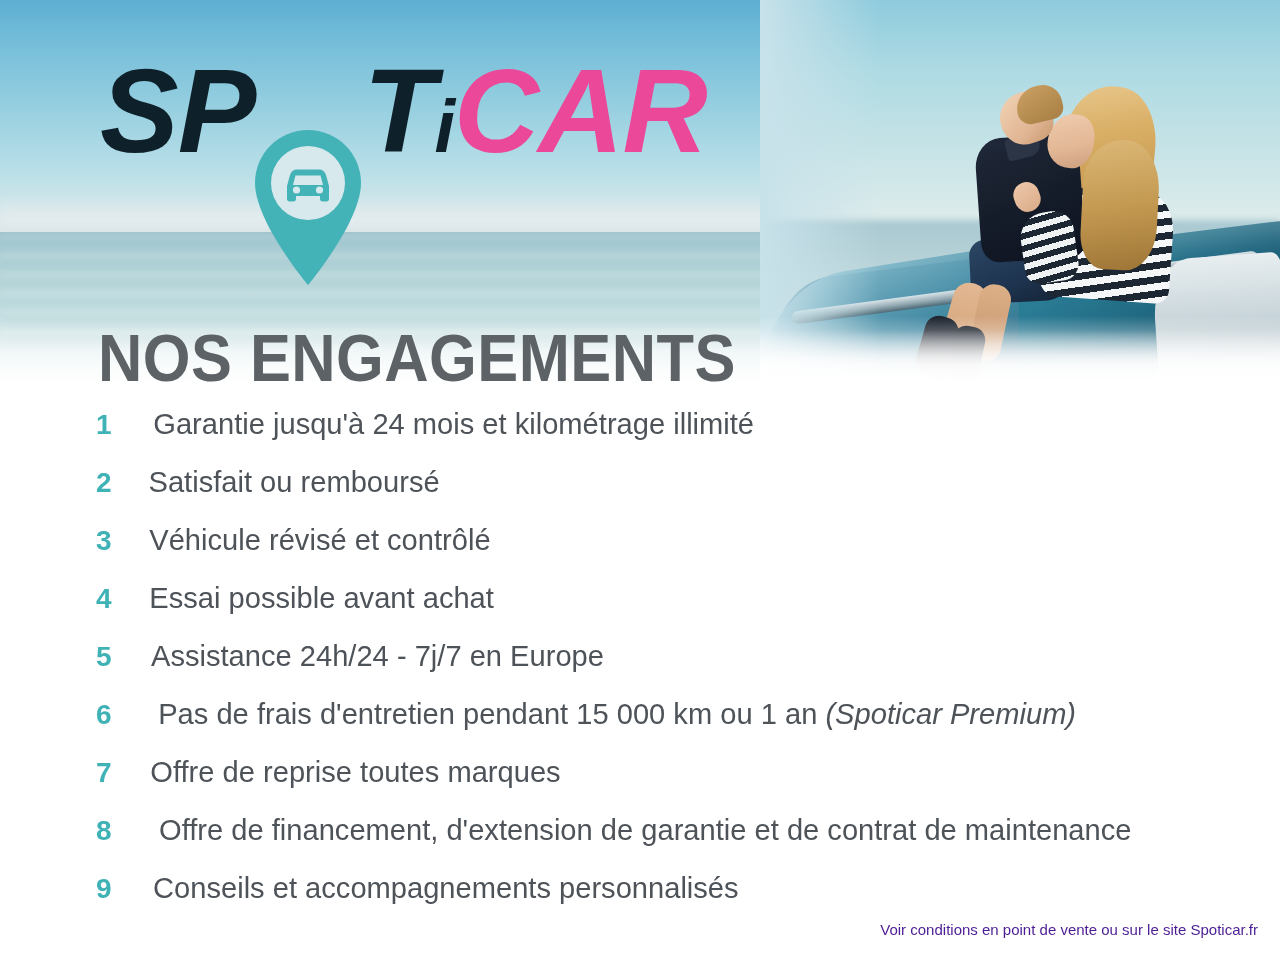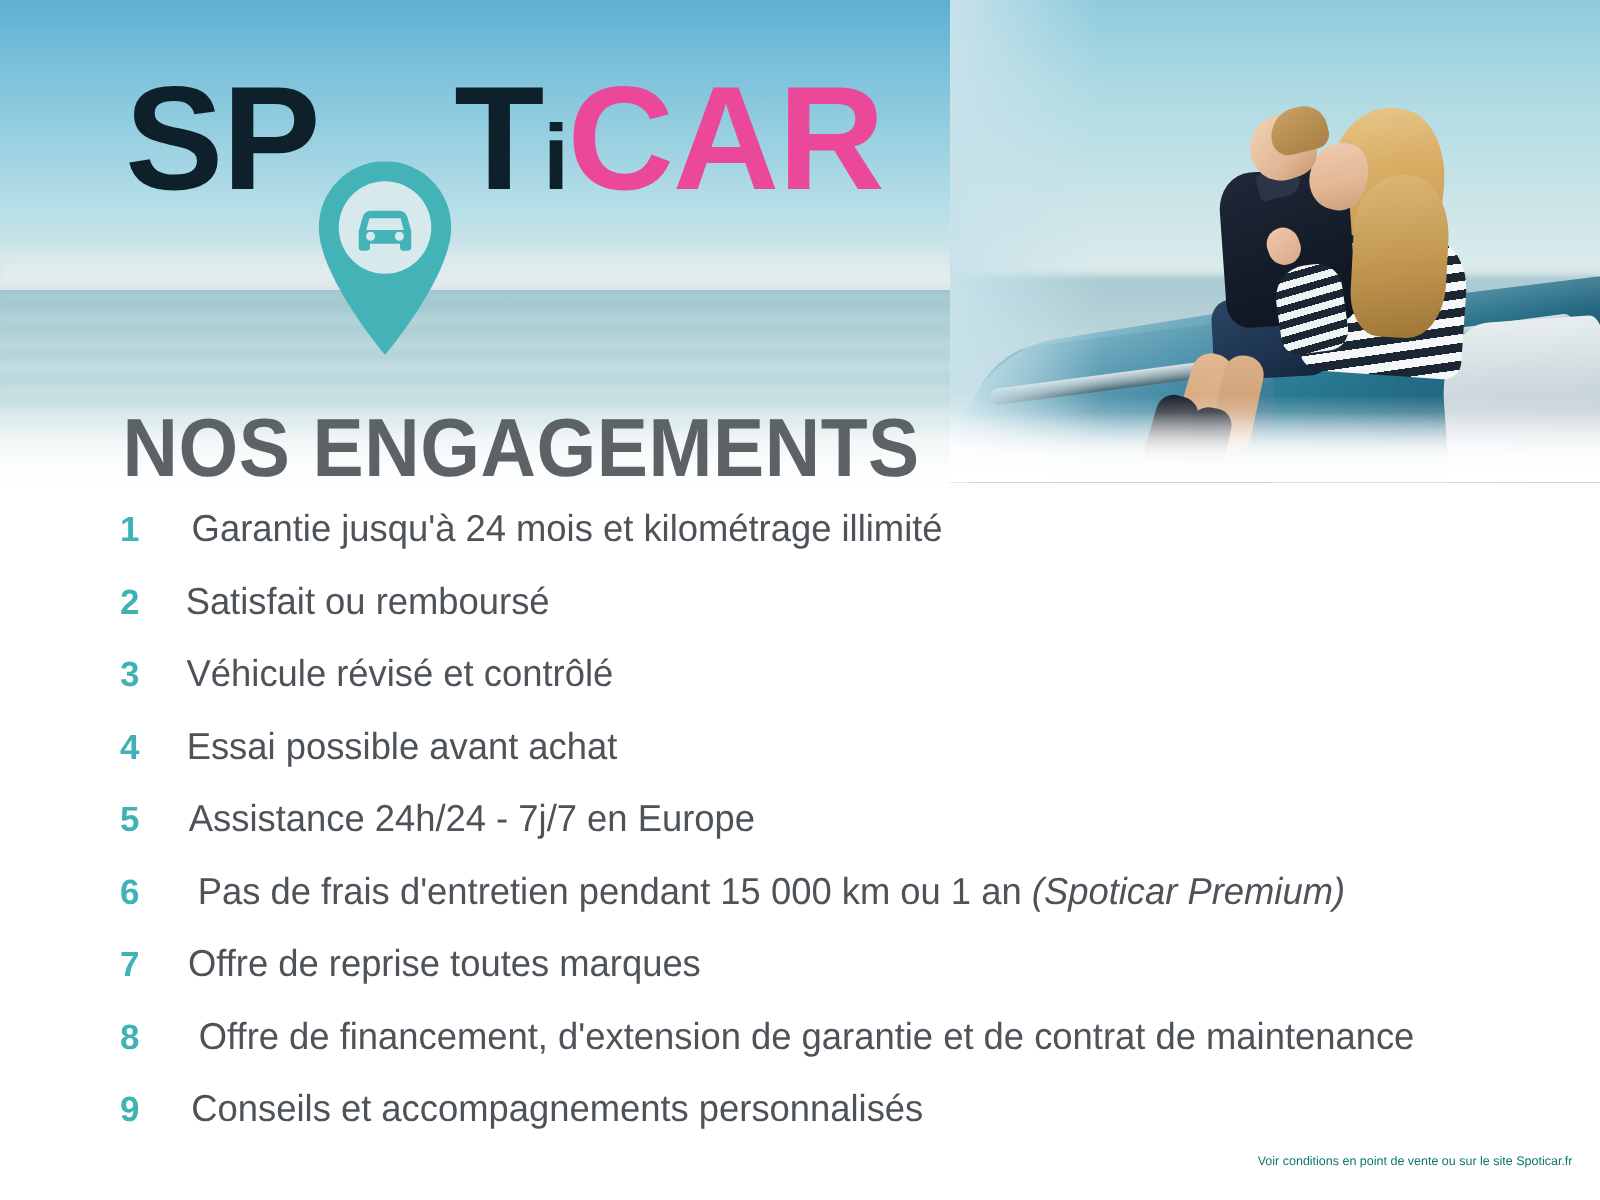--- a/index.html
+++ b/index.html
@@ -328,20 +328,21 @@
   }
 
   
   .logo {
     position: absolute;
     left: 100px;
     top: 52px;
     height: 120px;
     display: flex;
     align-items: flex-start;
+    font-style: italic;
   }
   .logo-word {
     font-family: "Liberation Sans", sans-serif;
     font-weight: bold;
     font-size: 118px;
     line-height: 118px;
     letter-spacing: -1px;
     white-space: nowrap;
     position: relative;
     display: flex;
@@ -419,23 +420,23 @@
   .list-text .em {
     font-style: italic;
   }
 
   
   .footnote {
     position: absolute;
     right: 22px;
     bottom: 20px;
     font-family: "Liberation Sans", sans-serif;
-    font-size: 10px;
+    font-size: 15px;
     line-height: 20px;
-    color: #0f766e;
+    color: #4c1d95;
     white-space: nowrap;
   }
 </style>
 </head>
 <body>
 
 <div class="poster">
 
   <div class="hero">
     <div class="hero-sky"></div>

